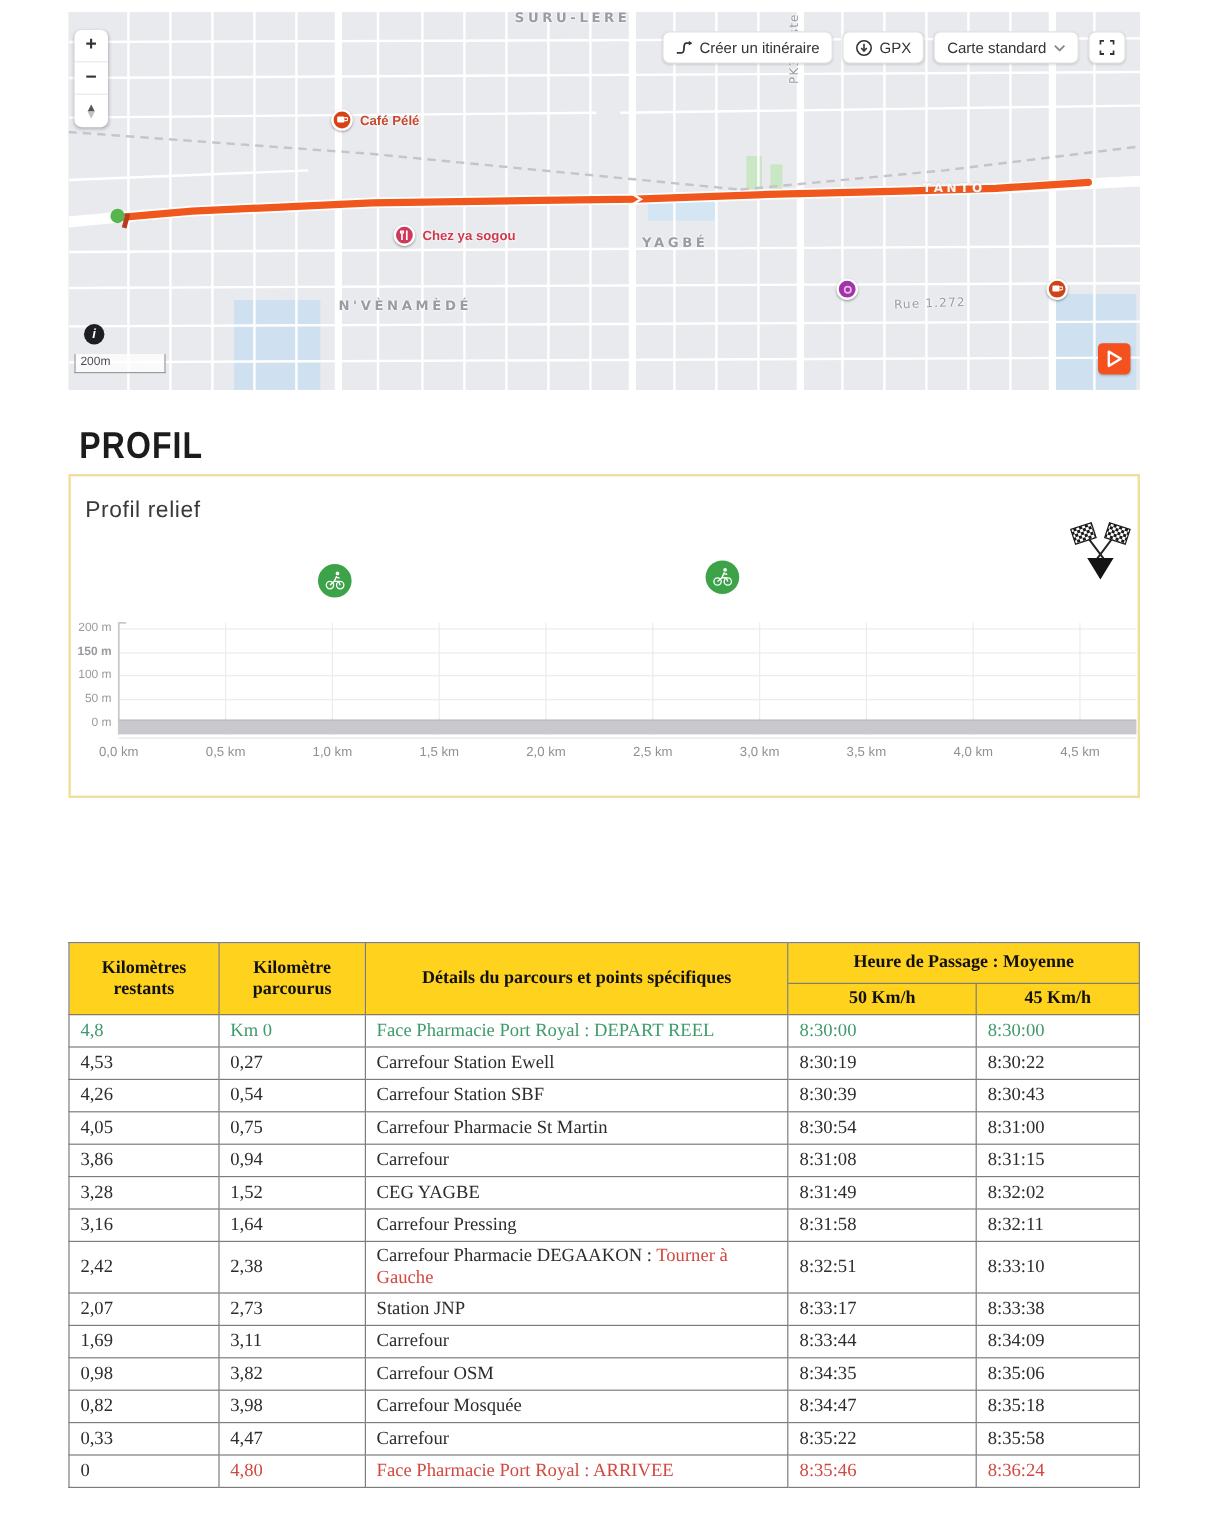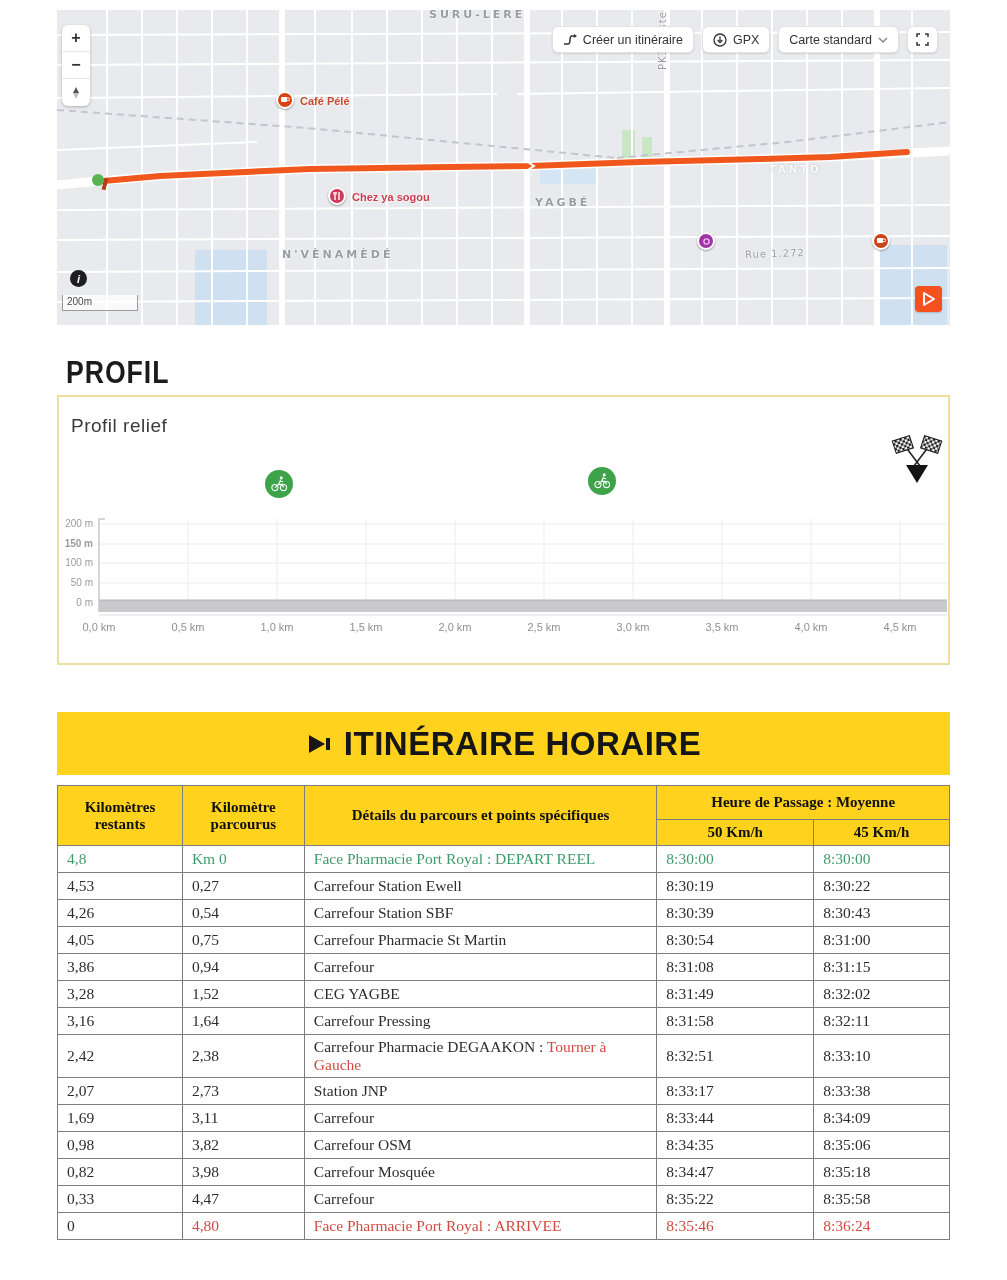--- a/index.html
+++ b/index.html
@@ -136,21 +136,21 @@
       <polyline points="469,151 477,156 469,161" fill="none" stroke="#ffffff" stroke-width="2"></polyline>
       <rect x="46" y="168" width="4" height="12" fill="#b93a1c" transform="rotate(15 48 174)"></rect>
       <circle cx="41" cy="170" r="6" fill="#56b54e"></circle>
     </svg>
 
     <div class="map-label area-label" style="left:372px; top:-2px;">SURU-LÉRÉ</div>
     <div class="map-label area-label" style="left:478px; top:186px;">YAGBÉ</div>
     <div class="map-label area-label" style="left:225px; top:238px;">N'VÈNAMÈDÉ</div>
     <div class="map-label street-label" style="left:600px; top:60px; transform:rotate(-90deg); transform-origin:left top;">PK3 poste</div>
     <div class="map-label street-label" style="left:688px; top:238px; transform:rotate(-2deg);">Rue 1.272</div>
-    <div class="map-label" style="left:712px; top:154px; font-size:10px; font-weight:bold; letter-spacing:3px; color:rgba(255,255,255,.92); text-shadow:0 0 2px rgba(150,150,150,.6);">TANTO</div>
+    <div class="map-label" style="left:712px; top:142px; font-size:10px; font-weight:bold; letter-spacing:3px; color:rgba(255,255,255,.92); text-shadow:0 0 2px rgba(150,150,150,.6);">TANTO</div>
 
     <div class="poi" style="left:219px; top:81px; background:#d84315;">
       <svg width="10" height="10" viewBox="0 0 10 10">
           <rect x="1" y="2" width="6" height="5" rx="1" fill="#fff"></rect>
           <path d="M7,3 h1.5 a1,1 0 0 1 0,2.6 H7" fill="none" stroke="#fff" stroke-width="1"></path>
         </svg>
     </div>
     <div class="poi-label" style="left:243px; top:85px; color:#c6482c;">Café Pélé</div>
     <div class="poi" style="left:271px; top:177px; background:#cf3a5c;">
       <svg width="10" height="10" viewBox="0 0 10 10">
@@ -303,27 +303,20 @@
           <span class="xlab" style="left: 396px;">2,0 km</span>
           <span class="xlab" style="left: 485px;">2,5 km</span>
           <span class="xlab" style="left: 574px;">3,0 km</span>
           <span class="xlab" style="left: 663px;">3,5 km</span>
           <span class="xlab" style="left: 752px;">4,0 km</span>
           <span class="xlab" style="left: 841px;">4,5 km</span>
         </div>
     </div>
   </div>
 
-  <div class="banner">
-    <svg width="26" height="26" viewBox="0 0 26 26">
-      <polygon points="3,4 19,13 3,22" fill="#161616"></polygon>
-      <rect x="20" y="7" width="4" height="12" fill="#161616"></rect>
-    </svg>
-    <span class="banner-title">ITINÉRAIRE HORAIRE</span>
-  </div>
 
   <table class="itable">
     <thead>
       <tr>
         <th rowspan="2" style="width:125px;">Kilomètres restants</th>
         <th rowspan="2" style="width:122px;margin-left:22px;">Kilomètre parcourus</th>
         <th rowspan="2" style="width:353px;margin-left:34px;">Détails du parcours et points spécifiques</th>
         <th colspan="2">Heure de Passage : Moyenne</th>
       </tr>
       <tr>

